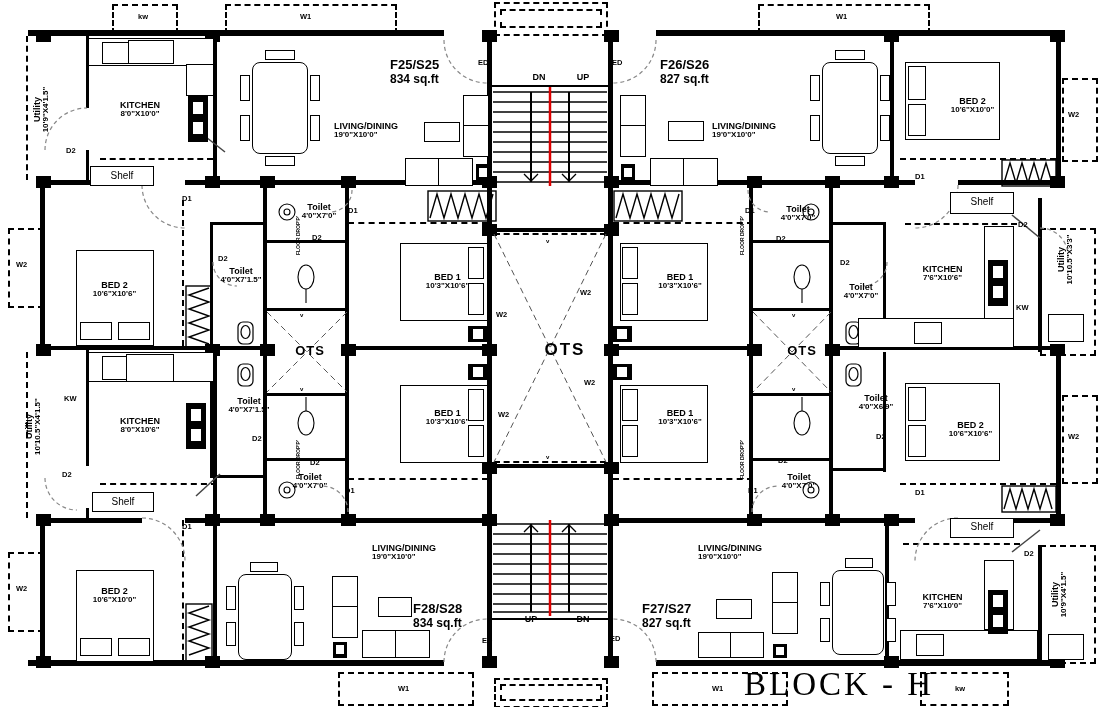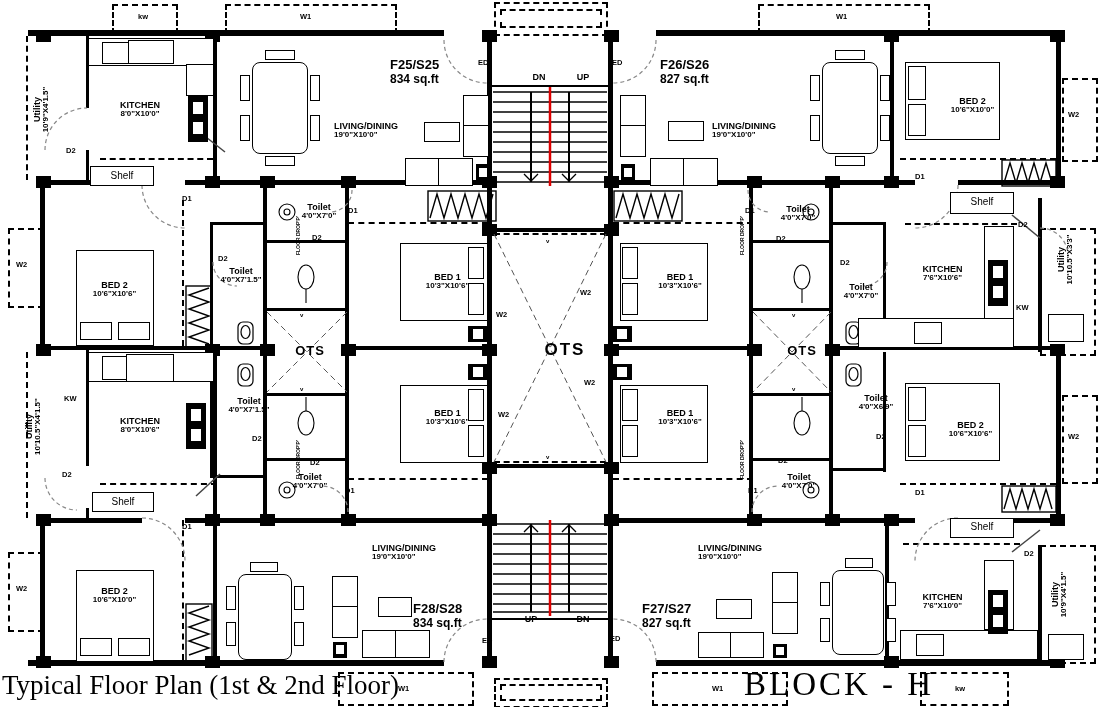--- a/index.html
+++ b/index.html
@@ -585,16 +585,15 @@
   <div class="tag tiny" style="left:300px;top:386px">v</div>
   <div class="tag tiny" style="left:546px;top:238px">v</div>
   <div class="tag tiny" style="left:546px;top:454px">v</div>
   <div class="tag tiny" style="left:792px;top:312px">v</div>
   <div class="tag tiny" style="left:792px;top:386px">v</div>
   <div class="fd" style="left:268px;top:222px;width:60px">FLOOR DROP'P'</div>
   <div class="fd" style="left:268px;top:446px;width:60px">FLOOR DROP'P'</div>
   <div class="fd" style="left:712px;top:222px;width:60px">FLOOR DROP'P'</div>
   <div class="fd" style="left:712px;top:446px;width:60px">FLOOR DROP'P'</div>
 
-  <div class="serif title" style="left:2px;top:670px">Typical Floor Plan (1st &amp; 2nd Floor)</div>
   <div class="serif block" style="left:744px;top:666px">BLOCK - H</div>
 
 </div>
 
 </body></html>

